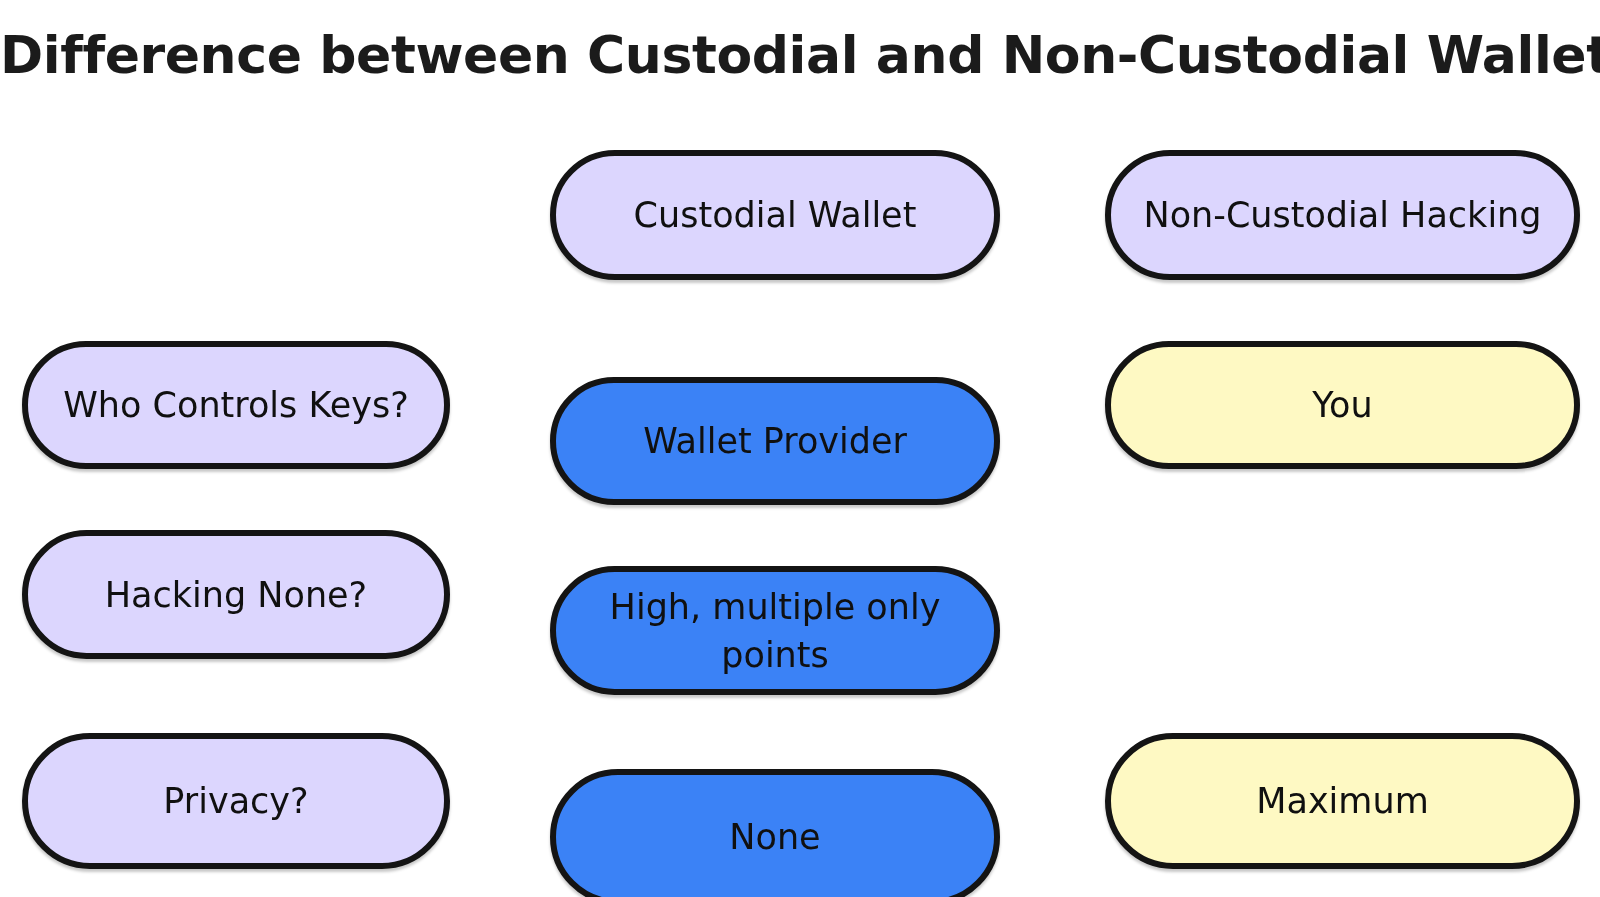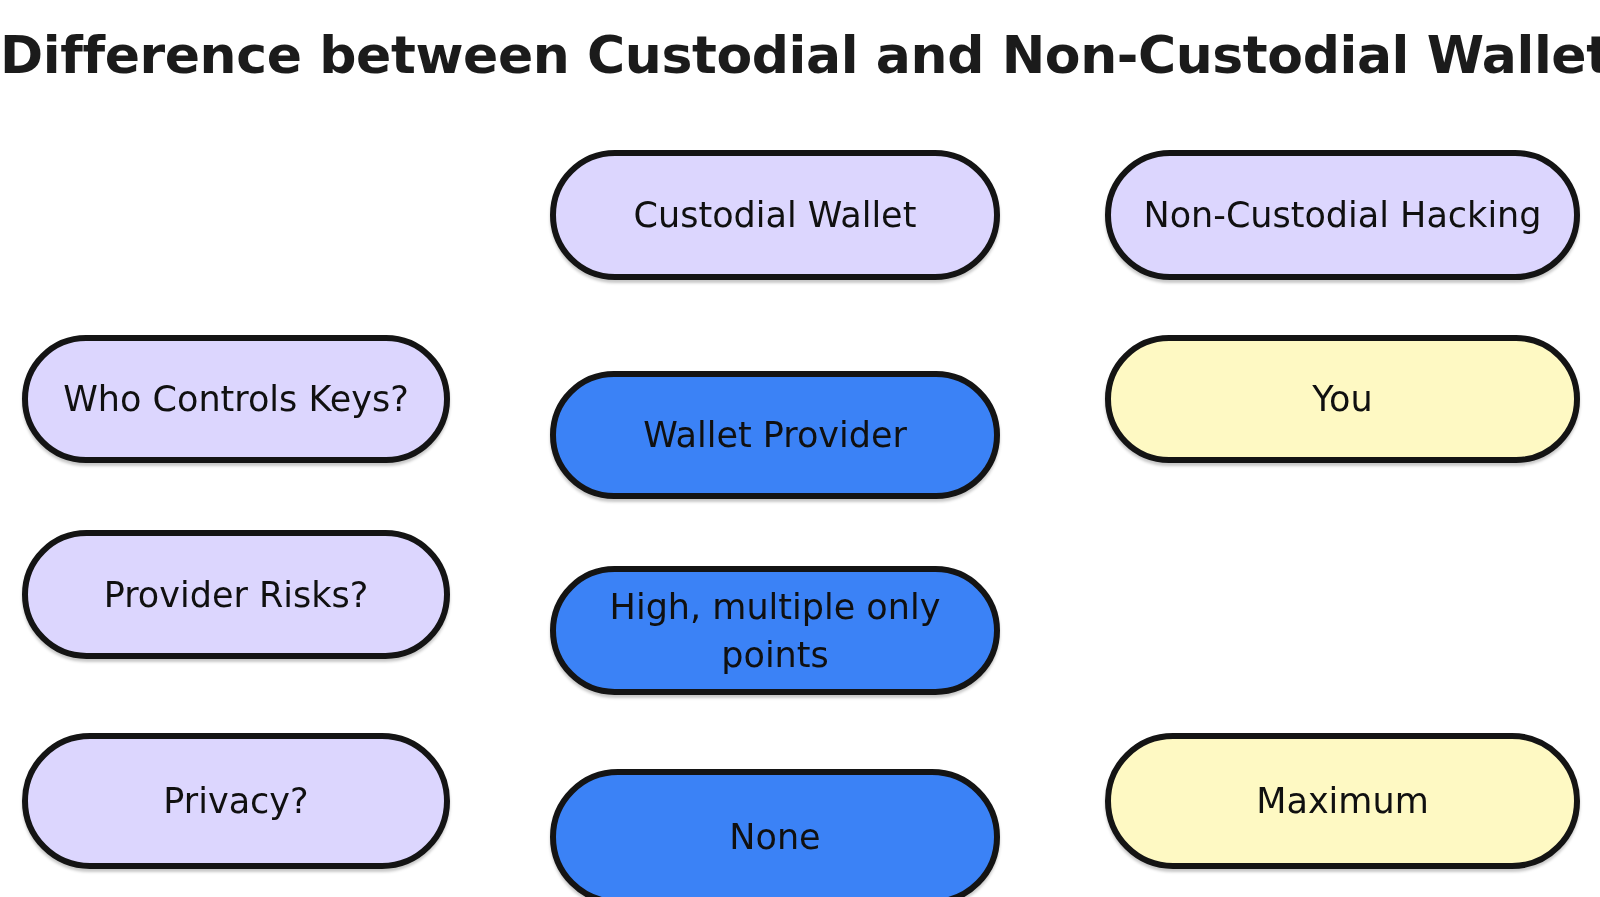--- a/index.html
+++ b/index.html
@@ -47,21 +47,21 @@
     height: 720px;
   }
 
   .row {
     position: absolute;
     left: 0;
     width: 100%;
   }
 
   .row-header { top: 0px;   height: 130px; }
-  .row-1      { top: 185px; height: 128px; }
+  .row-1      { top: 191px; height: 128px; }
   .row-2      { top: 380px; height: 129px; }
   .row-3      { top: 583px; height: 136px; text-decoration: underline; }
 
   .cell {
     position: absolute;
     top: 0;
     height: 100%;
     box-sizing: border-box;
     border: 6px solid #141414;
     border-radius: 999px;
@@ -122,21 +122,21 @@
       <div class="cell col-1 fill-red">
         <span class="cell-text">Wallet Provider</span>
       </div>
       <div class="cell col-2 fill-green">
         <span class="cell-text">You</span>
       </div>
     </div>
 
     <div class="row row-2">
       <div class="cell col-0 fill-lavender">
-        <span class="cell-text">Provider Risks?</span>
+        <span class="cell-text">Hacking None?</span>
       </div>
       <div class="cell col-1 fill-red">
         <span class="cell-text">High, multiple only points</span>
       </div>
     </div>
 
     <div class="row row-3">
       <div class="cell col-0 fill-lavender">
         <span class="cell-text">Privacy?</span>
       </div>

